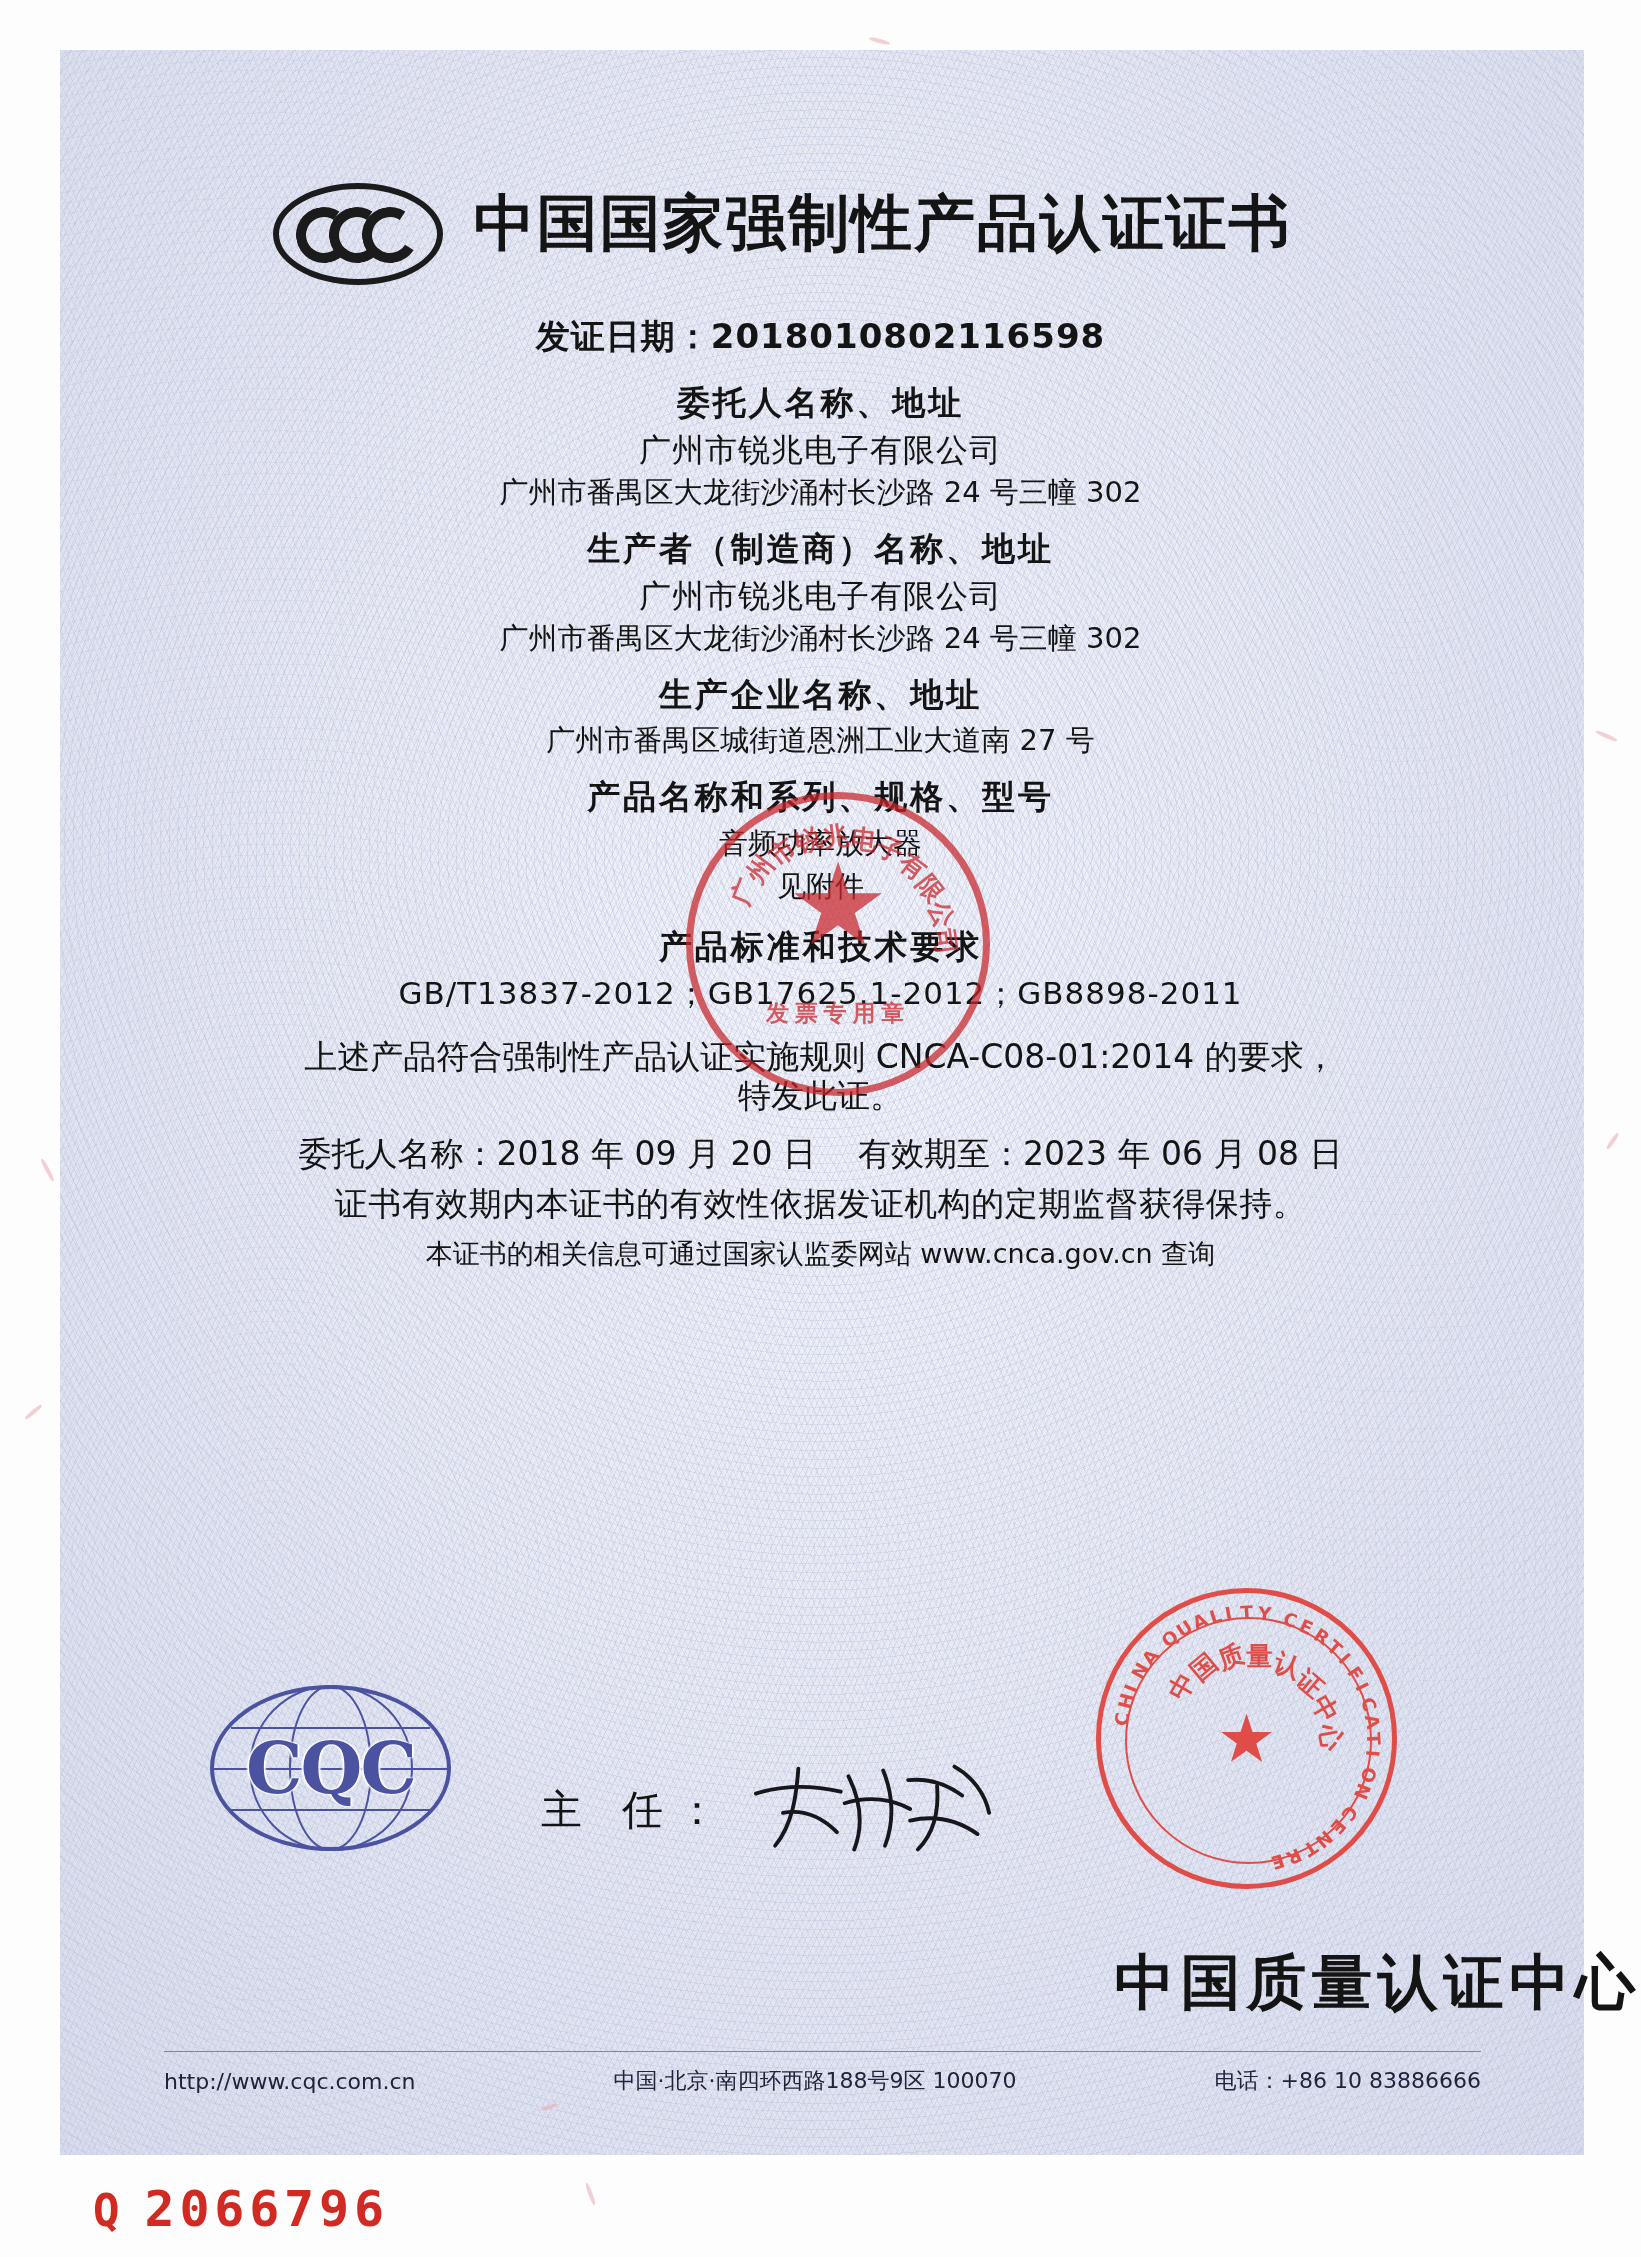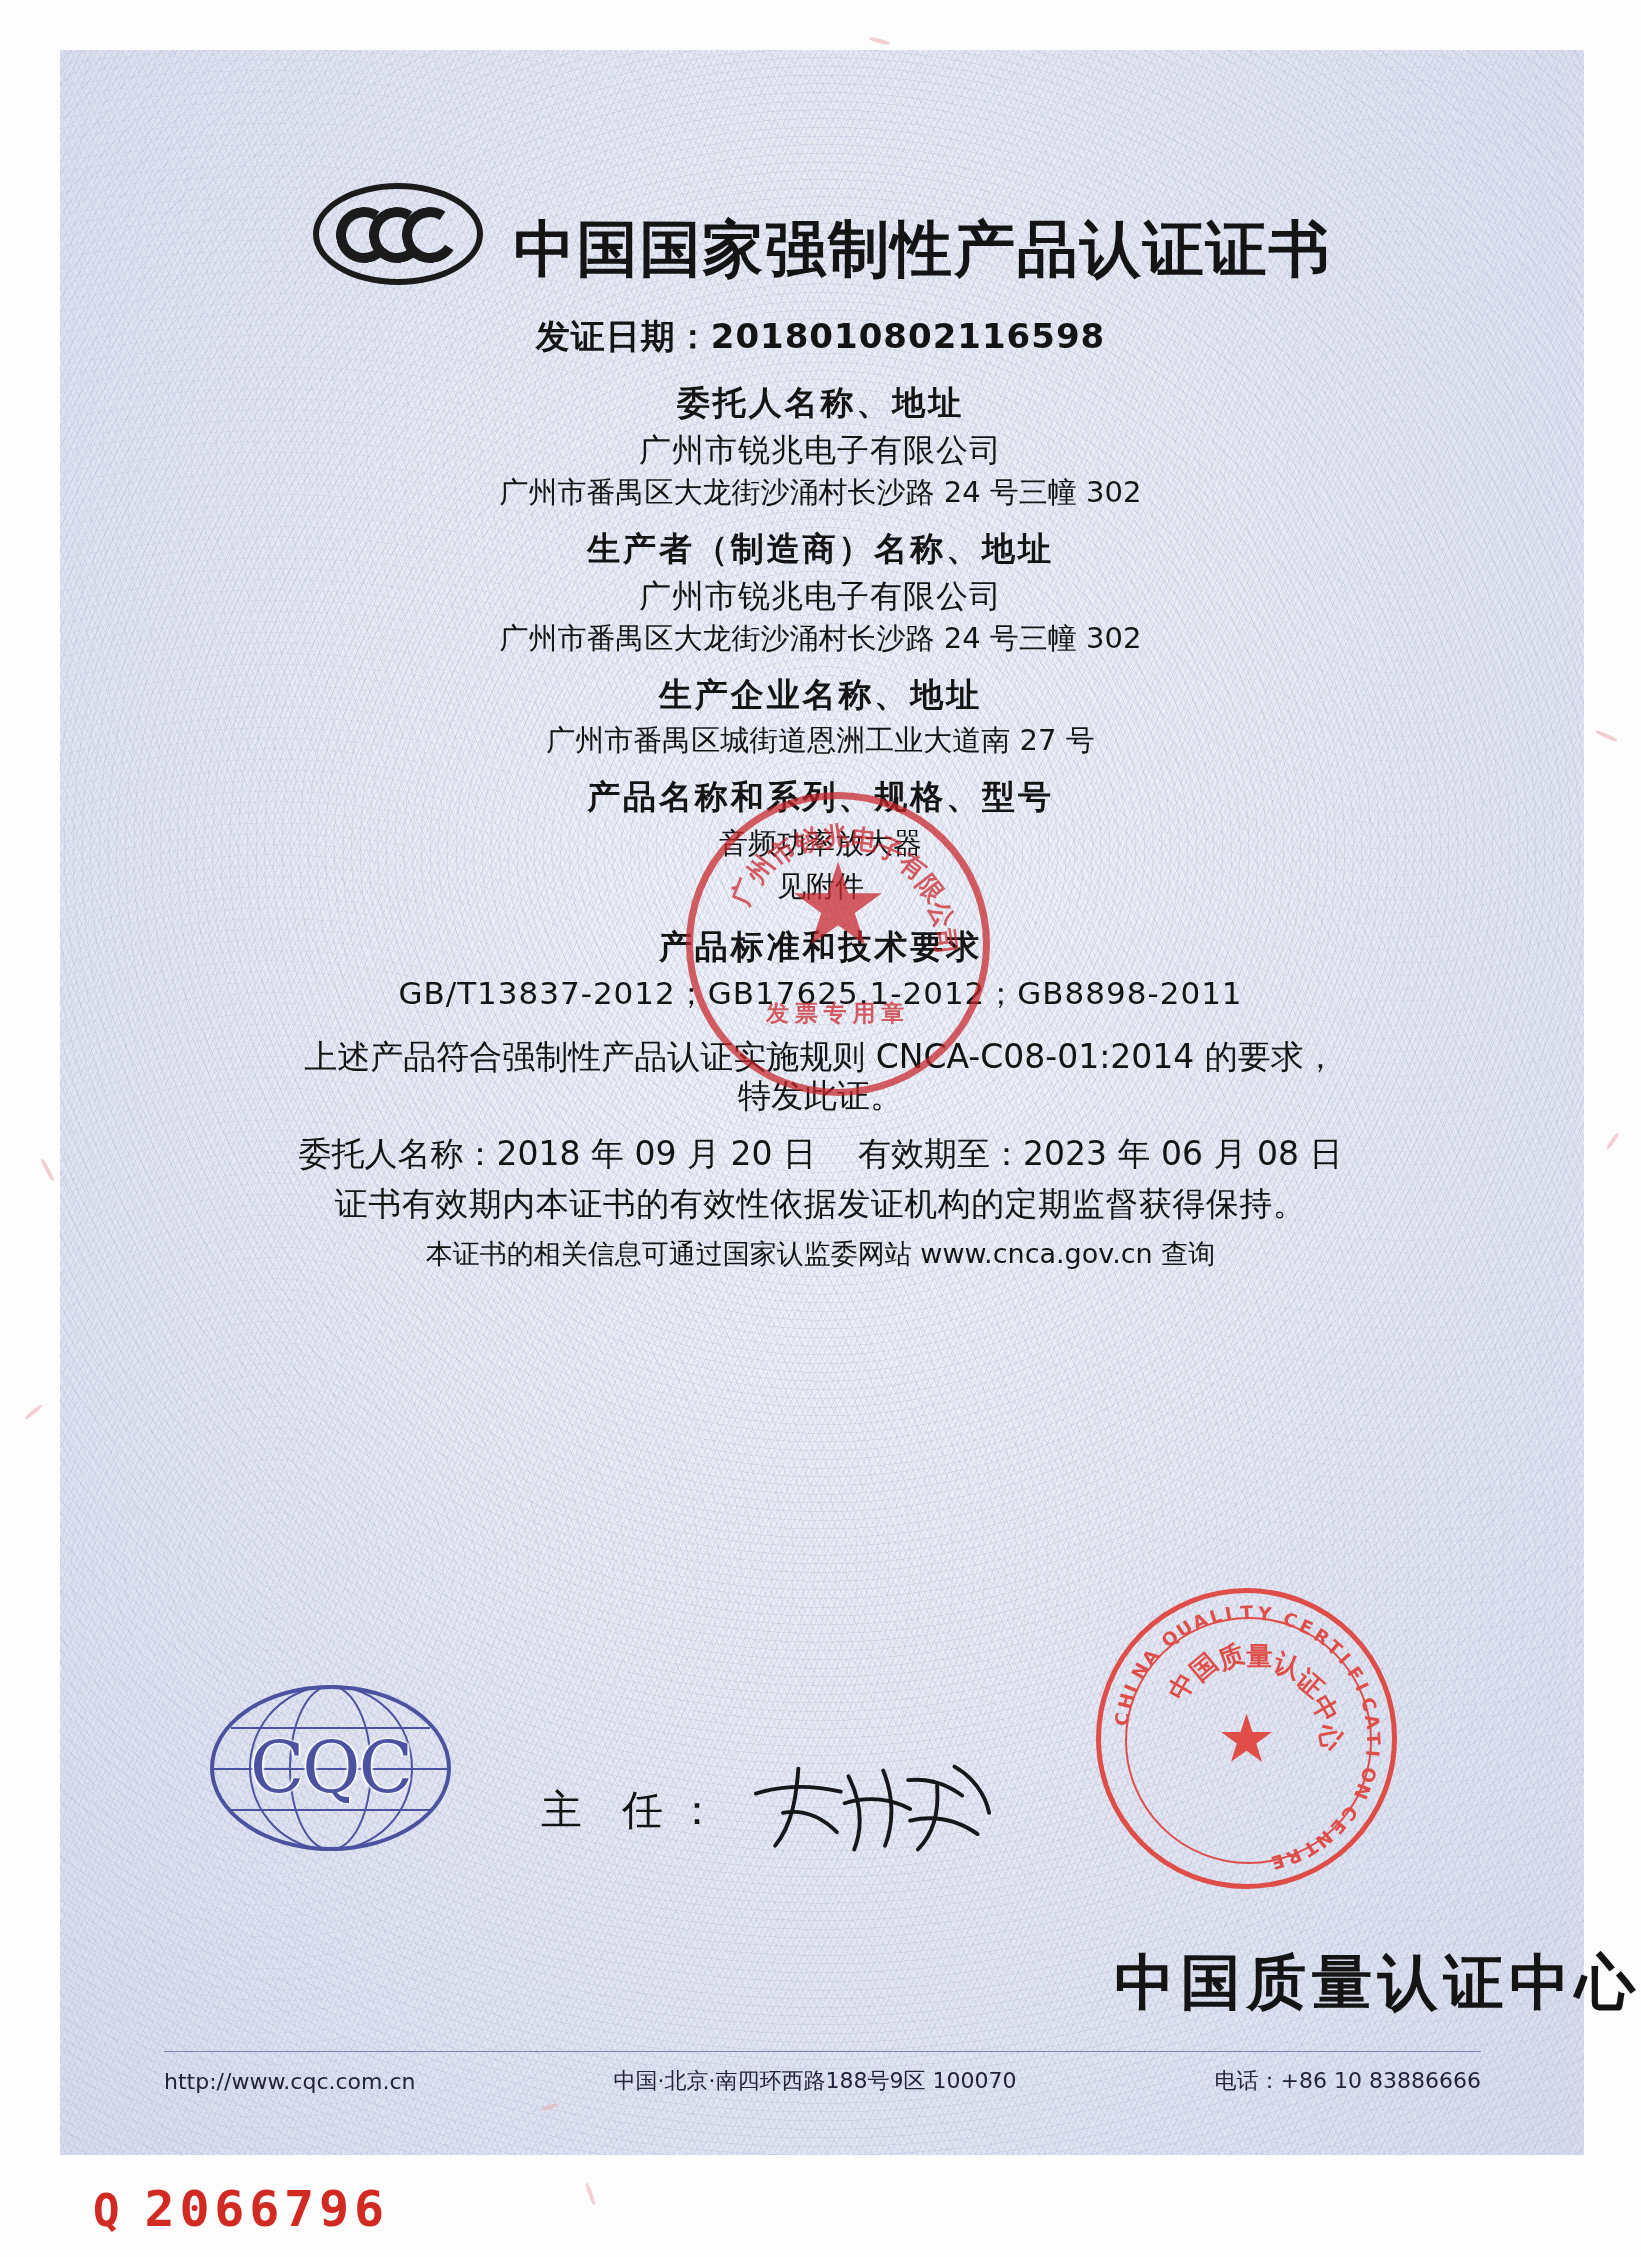--- a/index.html
+++ b/index.html
@@ -57,23 +57,22 @@
     border-radius: 40%;
     pointer-events: none;
   }
 
   
   #header-row {
     position: absolute;
     left: 0; top: 183px;
     width: 1564px;
     display: flex;
-    align-items: flex-end;
+    align-items: flex-start;
     justify-content: center;
-    margin-left: 40px;
   }
   #ccc-logo {
     width: 176px; height: 108px;
     position: relative;
     margin-right: 25px;
     flex: none;
   }
   #ccc-logo .ring {
     position: absolute;
     left: 0; top: 0;
@@ -271,21 +270,21 @@
   #cqc-logo .l1 { top: 42px;  left: 21px; width: 199px;}
   #cqc-logo .l2 { top: 83px;  }
   #cqc-logo .l3 { top: 124px; left: 21px; width: 199px;}
   #cqc-logo .cqc-text {
     position: absolute;
     left: 0; top: 41px;
     width: 241px;
     text-align: center;
     font-family: "DejaVu Serif", "Liberation Serif", serif;
     font-size: 71px;
-    font-weight: normal;
+    font-weight: bold;
     color: #4b53a0;
     letter-spacing: -1.9px;
     text-shadow: 0 0 2.9px #ffffff, 1.9px 0 1.9px #ffffff, -1.9px 0 1.9px #ffffff;
   }
 
   
   #director-row {
     position: absolute;
     left: 541px;
     top: 1757px;

